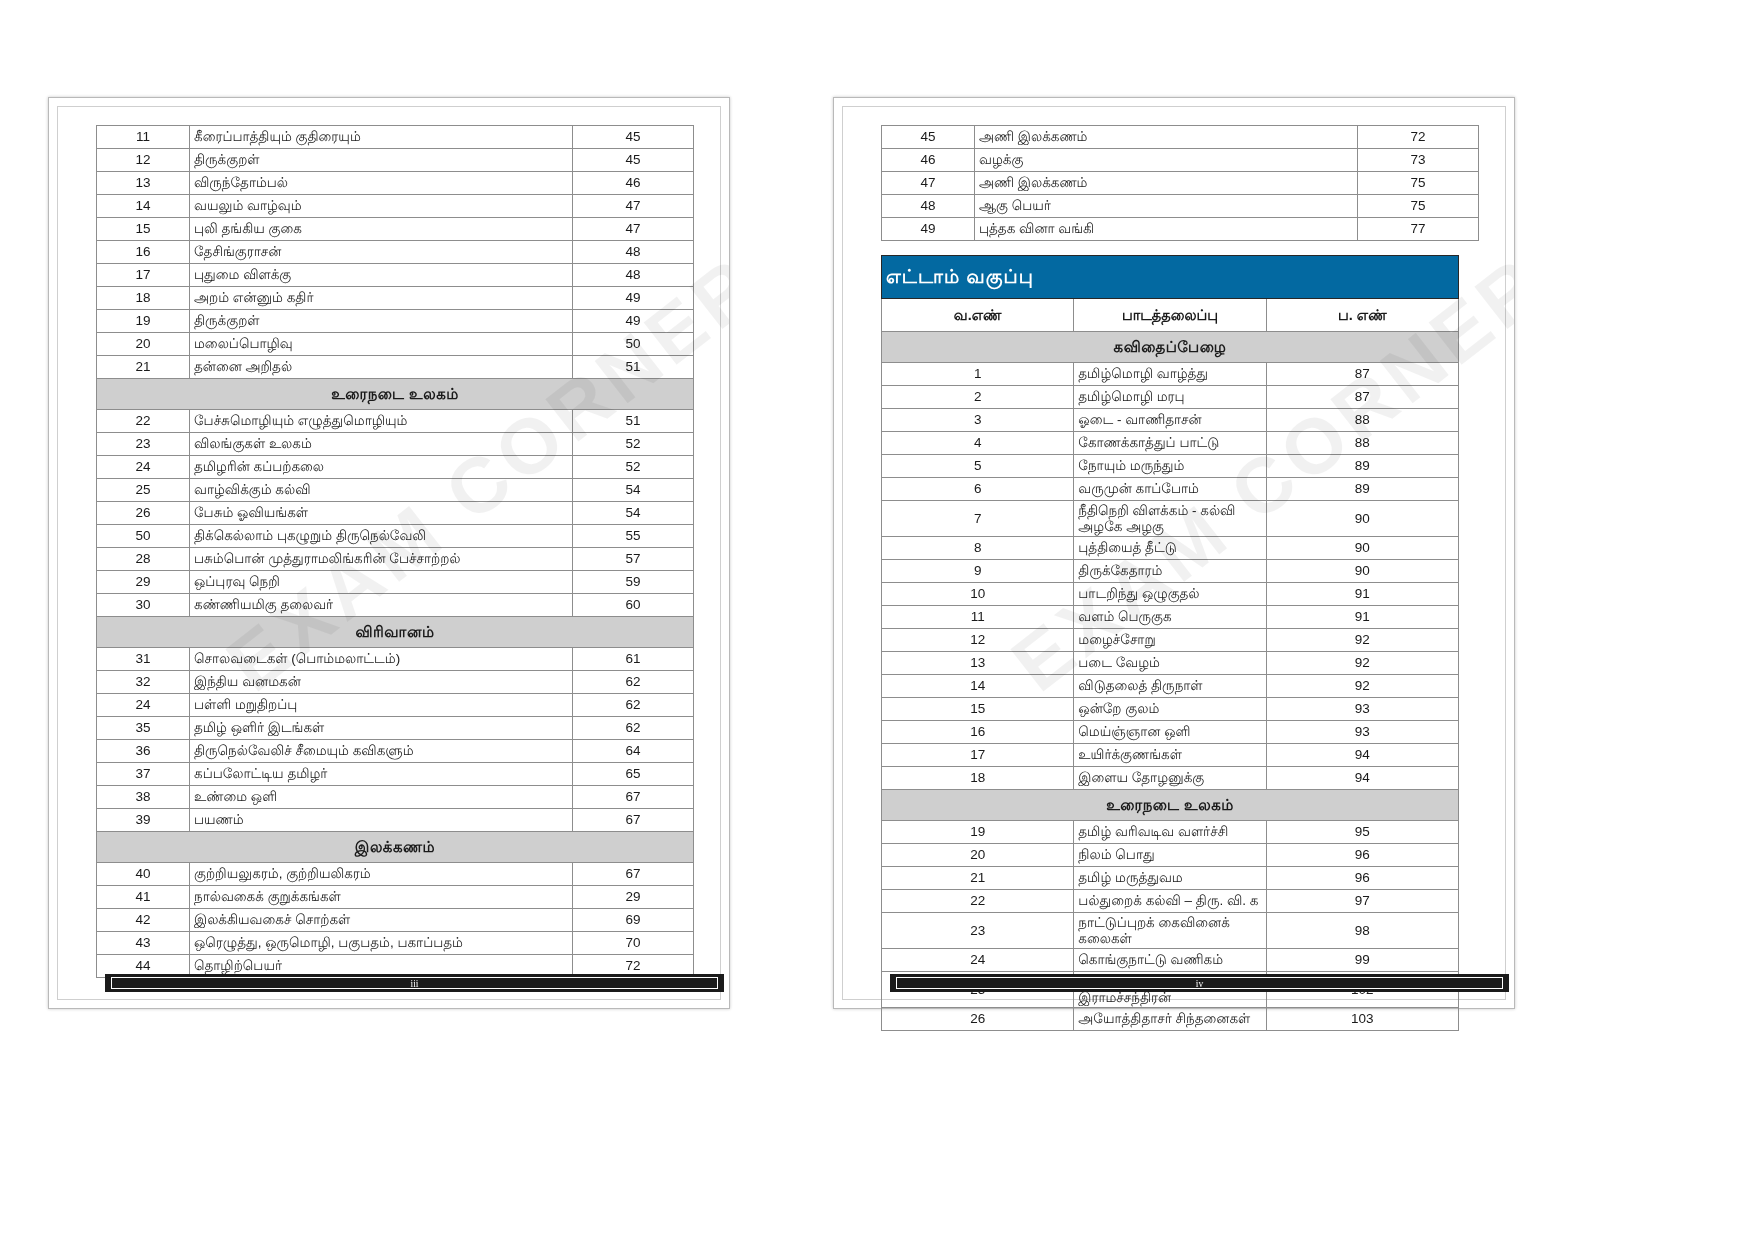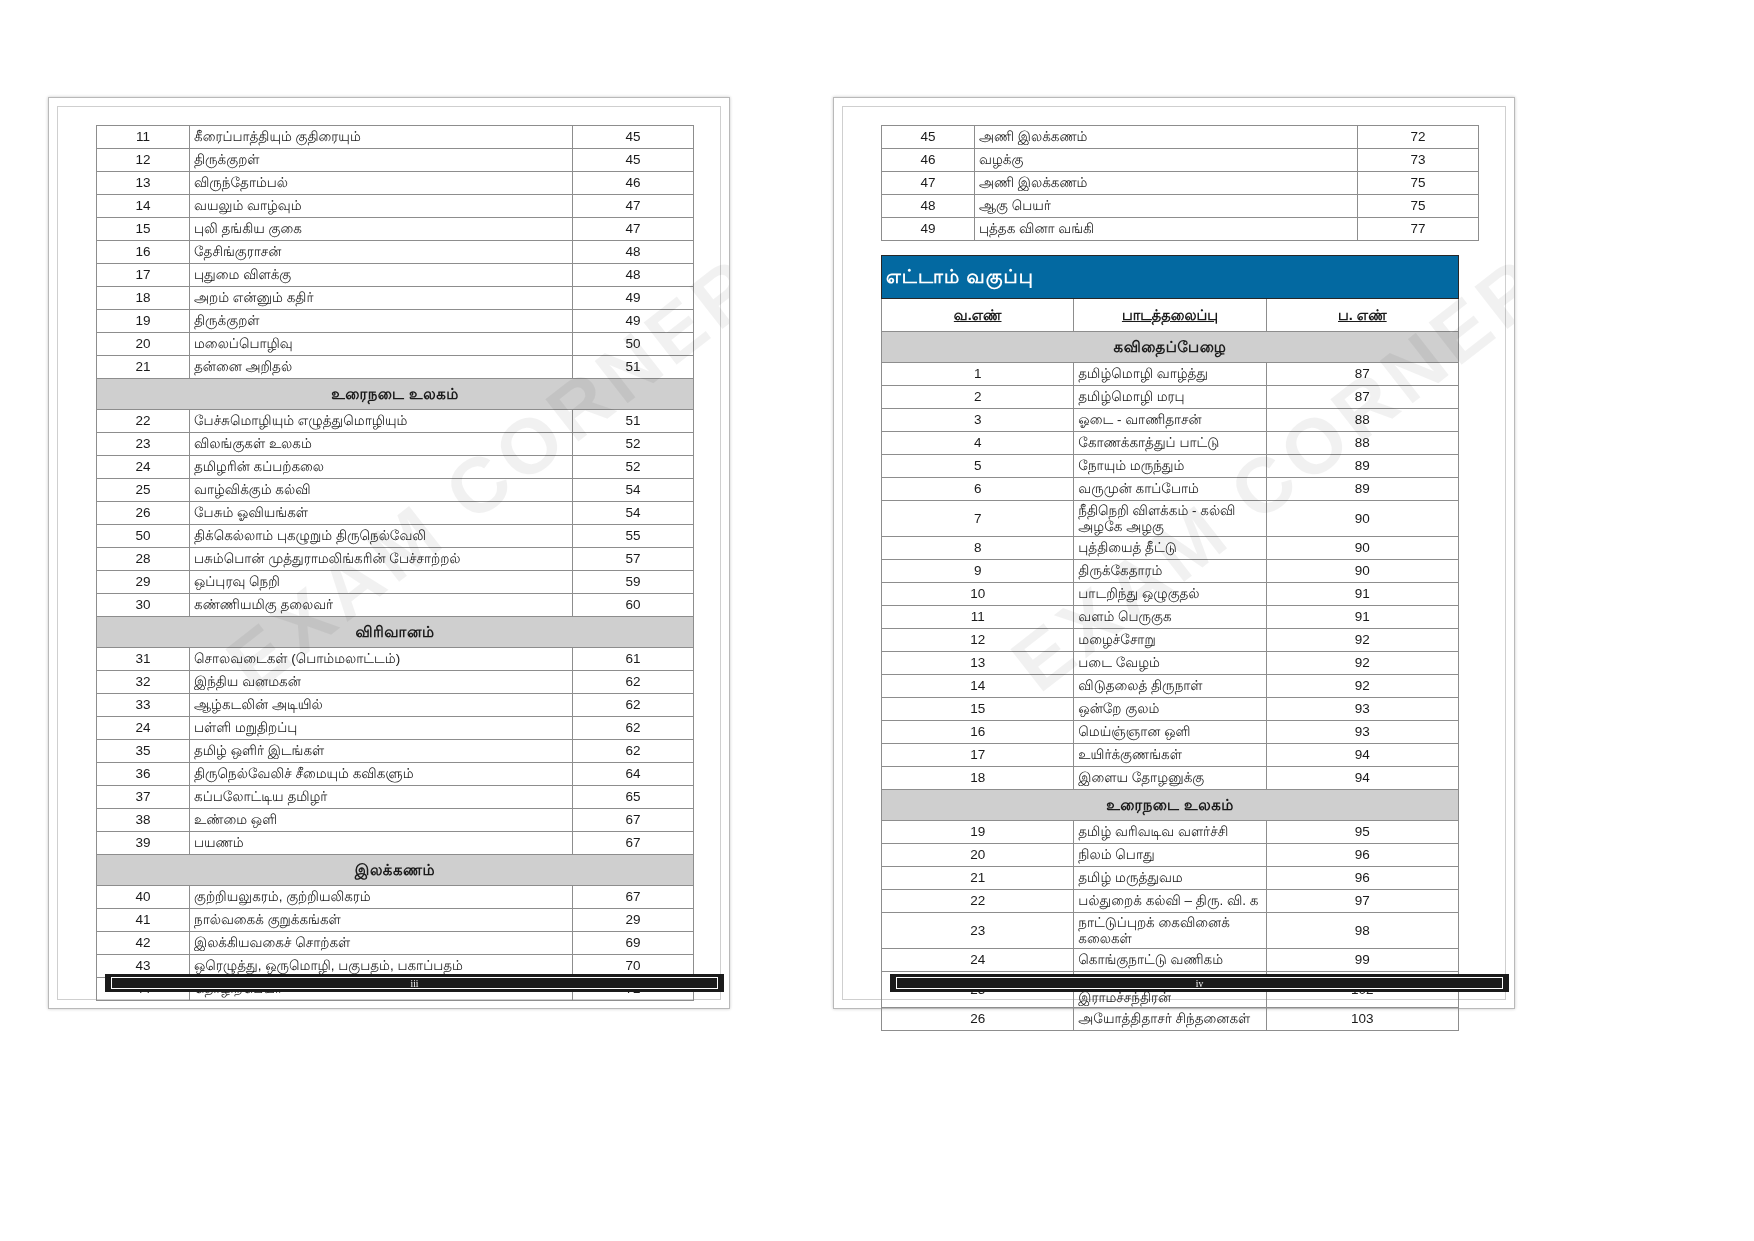--- a/index.html
+++ b/index.html
@@ -107,21 +107,20 @@
     height: 38px;
     letter-spacing: 1px;
     border: 1px solid #272727;
   }
   tr.col-head td {
     background: #ffffff;
     text-align: center;
     font-weight: bold;
     font-size: 14.5px;
     height: 28px;
-    text-decoration: underline;
   }
 
   .footer-bar {
     position: absolute;
     left: 56px;
     bottom: 16px;
     width: 578px;
     height: 18px;
     background: #1b1b1b;
     z-index: 4;
@@ -260,25 +259,20 @@
               <td colspan="3">விரிவானம்</td>
             </tr>
             <tr>
               <td class="c-no">31</td>
               <td class="c-title">சொலவடைகள் (பொம்மலாட்டம்)</td>
               <td class="c-page">61</td>
             </tr>
             <tr>
               <td class="c-no">32</td>
               <td class="c-title">இந்திய வனமகன்</td>
-              <td class="c-page">62</td>
-            </tr>
-            <tr>
-              <td class="c-no">33</td>
-              <td class="c-title">ஆழ்கடலின் அடியில்</td>
               <td class="c-page">62</td>
             </tr>
             <tr>
               <td class="c-no">24</td>
               <td class="c-title">பள்ளி மறுதிறப்பு</td>
               <td class="c-page">62</td>
             </tr>
             <tr>
               <td class="c-no">35</td>
               <td class="c-title">தமிழ் ஒளிர் இடங்கள்</td>

